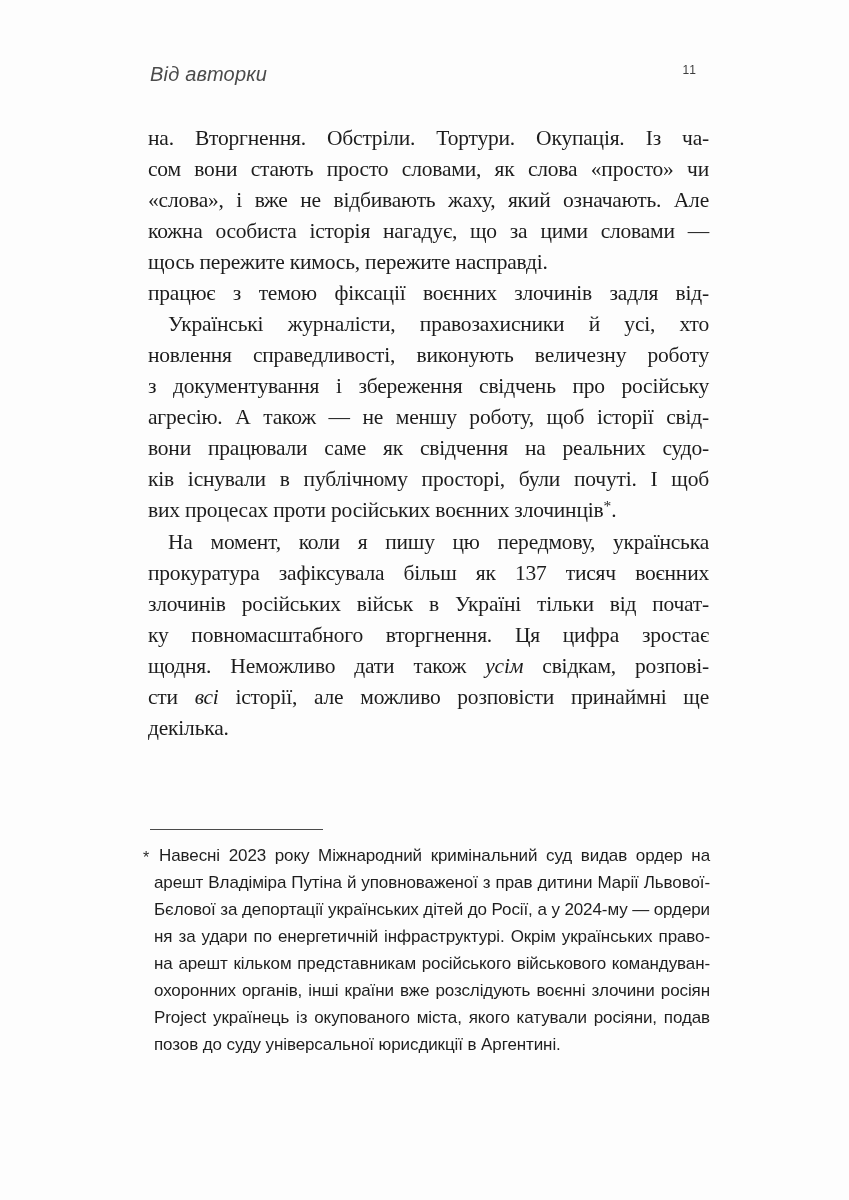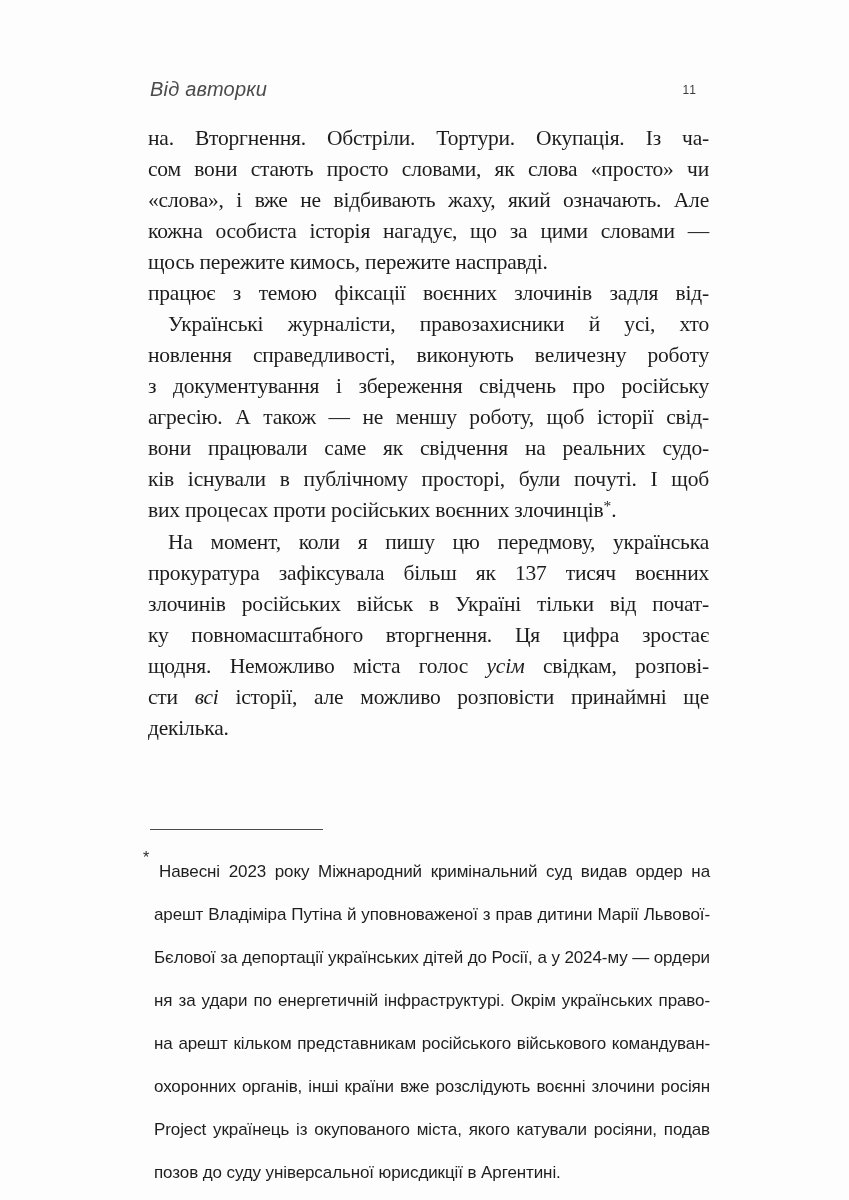--- a/index.html
+++ b/index.html
@@ -8,25 +8,25 @@
     width: 849px;
     height: 1200px;
     background: #fdfdfd;
     overflow: hidden;
     margin: 0 auto;
   }
   
   .header {
     position: absolute;
     left: 150px;
-    top: 78px;
+    top: 63px;
     width: 561px;
     display: flex;
     justify-content: space-between;
-    align-items: center;
+    align-items: flex-start;
     font-family: "Liberation Sans", "DejaVu Sans", sans-serif;
   }
   .running-title {
     font-style: italic;
     font-size: 20px;
     color: #4b4b4b;
     letter-spacing: 0.2px;
   }
   .page-number {
     font-size: 12px;
@@ -86,21 +86,20 @@
     left: -11px;
     top: 2px;
     font-size: 16px;
     color: #2a2a2a;
   }
   .fline {
     text-align: justify;
     text-align-last: justify;
     -moz-text-align-last: justify;
     white-space: nowrap;
-    margin-top: 16px;
   }
   .fline.last { text-align-last: left; -moz-text-align-last: left; }
   .fline.first { text-indent: 5px; }
 </style>
 </head>
 <body>
 
 <div class="page">
 
   <div class="header">
@@ -124,21 +123,21 @@
         <div class="line"><span>агресію. А також — не меншу роботу, щоб історії свід-</span></div>
         <div class="line"><span>вони працювали саме як свідчення на реальних судо-</span></div>
         <div class="line"><span>ків існували в публічному просторі, були почуті. І щоб</span></div>
         <div class="line last"><span>вих процесах проти російських воєнних злочинців</span><span class="sup">*</span><span>.</span></div>
       </div>
       <div>
         <div class="line indent"><span>На момент, коли я пишу цю передмову, українська</span></div>
         <div class="line"><span>прокуратура зафіксувала більш як 137 тисяч воєнних</span></div>
         <div class="line"><span>злочинів російських військ в Україні тільки від почат-</span></div>
         <div class="line"><span>ку повномасштабного вторгнення. Ця цифра зростає</span></div>
-        <div class="line"><span>щодня. Неможливо міста голос </span><span class="it">усім</span><span> свідкам, розпові-</span></div>
+        <div class="line"><span>щодня. Неможливо дати також </span><span class="it">усім</span><span> свідкам, розпові-</span></div>
         <div class="line"><span>сти </span><span class="it">всі</span><span> історії, але можливо розповісти принаймні ще</span></div>
         <div class="line last"><span>декілька.</span></div>
       </div>
     </div>
 
   <div class="fn-rule"></div>
 
   <div class="footnote">
     <span class="fn-marker">*</span>
     <div>

